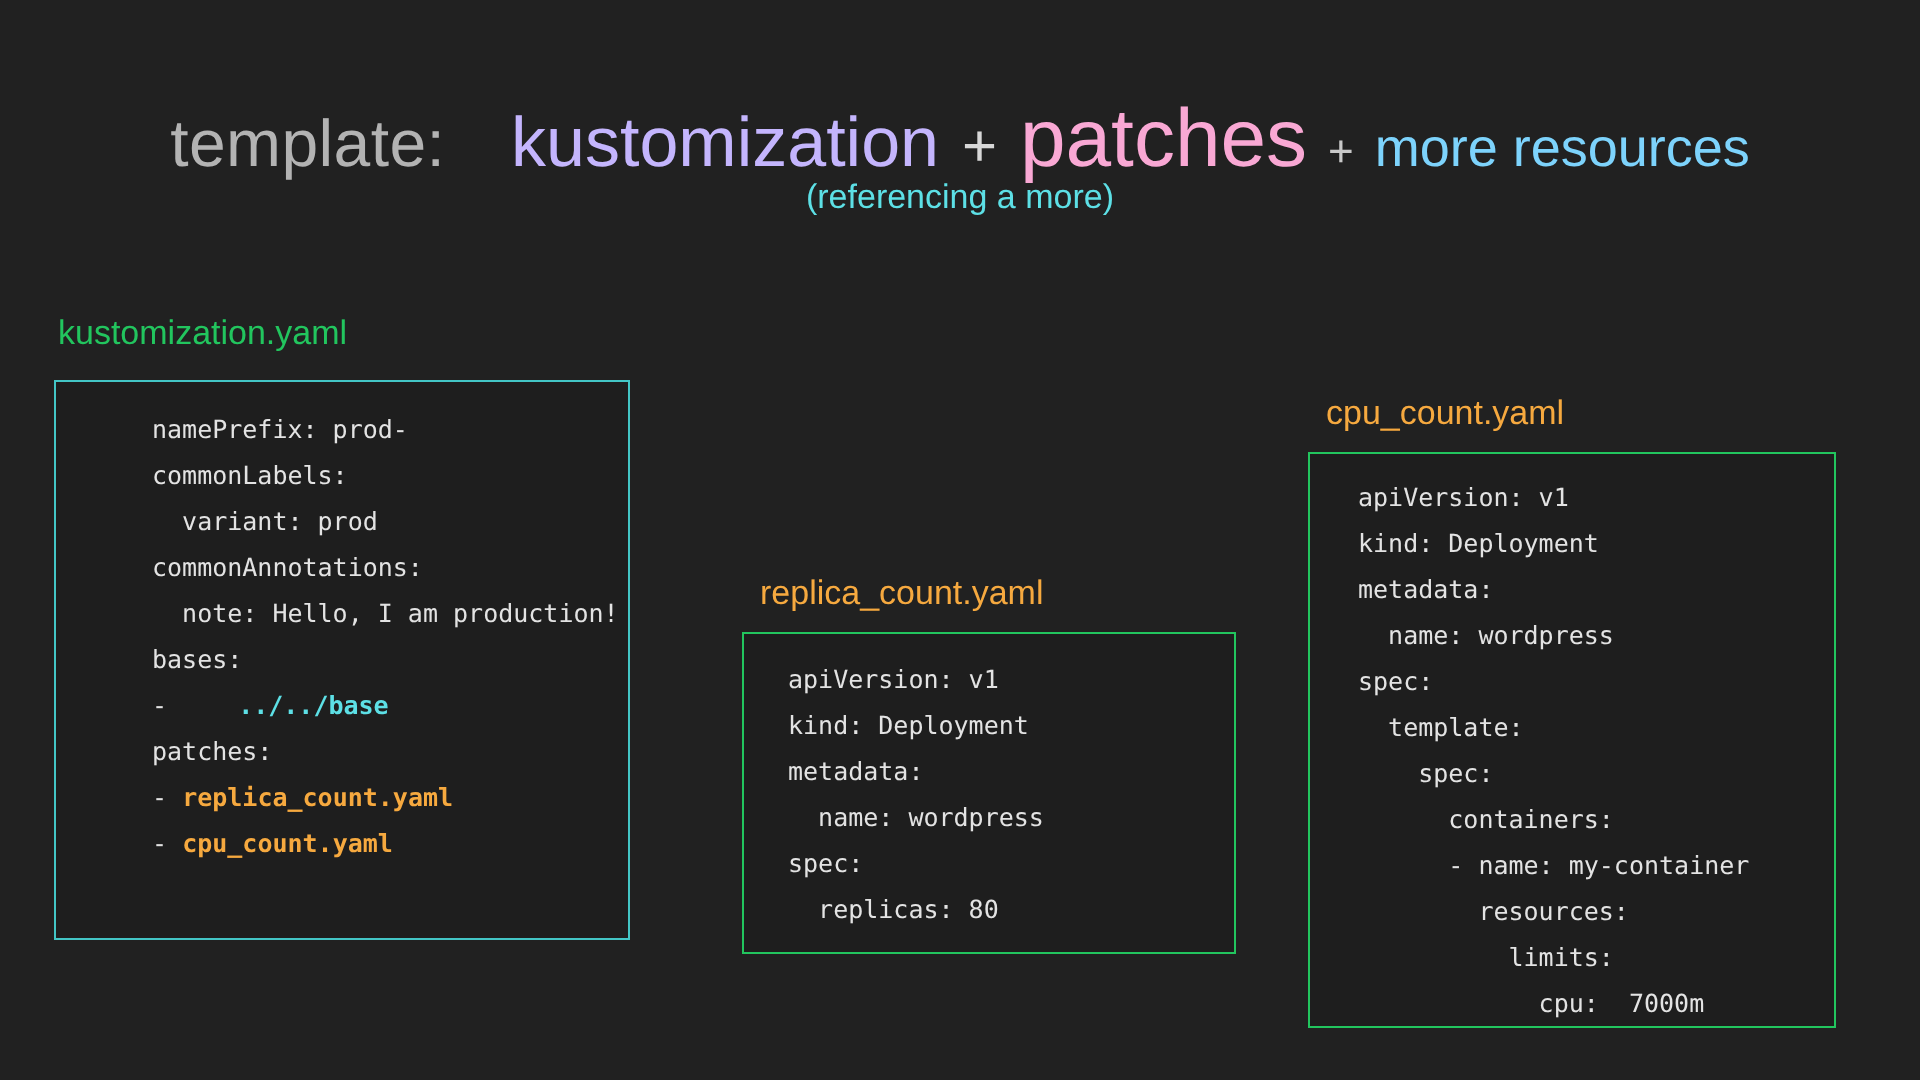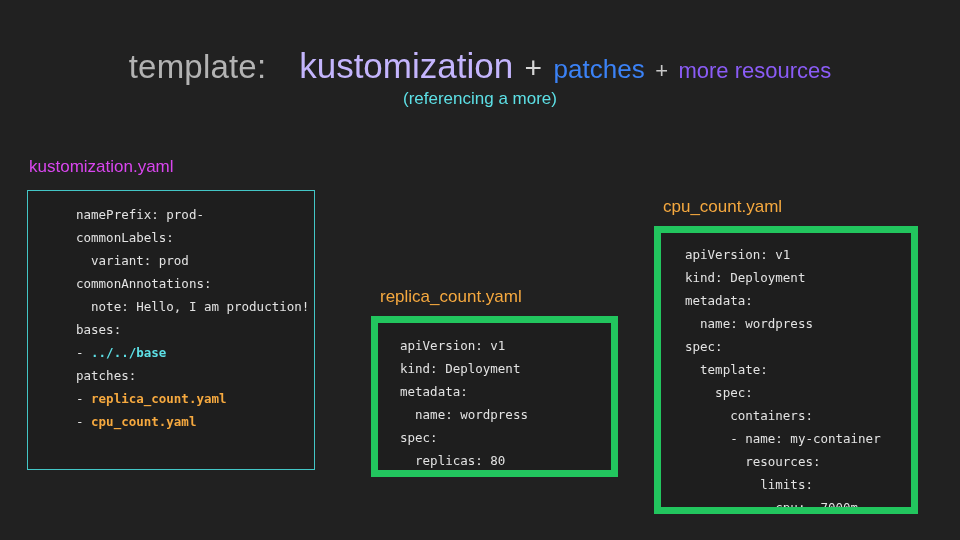--- a/index.html
+++ b/index.html
@@ -33,71 +33,71 @@
   .t-kustomization {
     color: #c4b5fd;
     font-size: 35px;
   }
   .t-plus1 {
     color: #d7d7d7;
     font-size: 30px;
     padding: 0 7px;
   }
   .t-patches {
-    color: #3b82f6;
-    font-size: 26px;
+    color: #f9a8d4;
+    font-size: 41px;
   }
   .t-plus2 {
     color: #c9c9c9;
     font-size: 22px;
     padding: 0 6px;
   }
   .t-more {
-    color: #8b5cf6;
-    font-size: 22px;
+    color: #7dd3fc;
+    font-size: 27px;
   }
   #subtitle {
     position: absolute;
     left: 0;
     top: 89px;
     width: 960px;
     text-align: center;
     color: #5de0e6;
     font-size: 17px;
   }
 
   
   .file-label {
     position: absolute;
     font-size: 17px;
     white-space: nowrap;
   }
-  .label-cyan { color: #d946ef; }
+  .label-cyan { color: #22c55e; }
   .label-orange { color: #f6a93f; }
 
   
   .code-box {
     position: absolute;
     background: #1e1e1e;
     box-sizing: border-box;
     overflow: hidden;
   }
   .box-cyan { border: 1px solid #43c6c6; }
-  .box-orange { border: 7px solid #22c55e; }
+  .box-orange { border: 1px solid #22c55e; }
 
   .code-lines {
     font-family: "DejaVu Sans Mono", "Liberation Mono", monospace;
     font-size: 12.5px;
     line-height: 23px;
     color: #e3e3e3;
     white-space: pre;
   }
   .code-line { white-space: pre; }
   .tok-plain  { color: #e3e3e3; }
-  .tok-cyan   { color: #5de0e6; font-weight: bold; }
+  .tok-cyan   { color: #5de0e6; font-weight: bold; margin-left: 28px; }
   .tok-orange { color: #f6a93f; font-weight: bold; }
 
   #box-kustomization .code-lines { padding: 12px 0 0 26px; }
   #box-replica .code-lines       { padding: 11px 0 0 22px; }
   #box-cpu .code-lines           { padding: 10px 0 0 24px; }
 </style>
 </head>
 <body>
 
 <div id="title-block">

